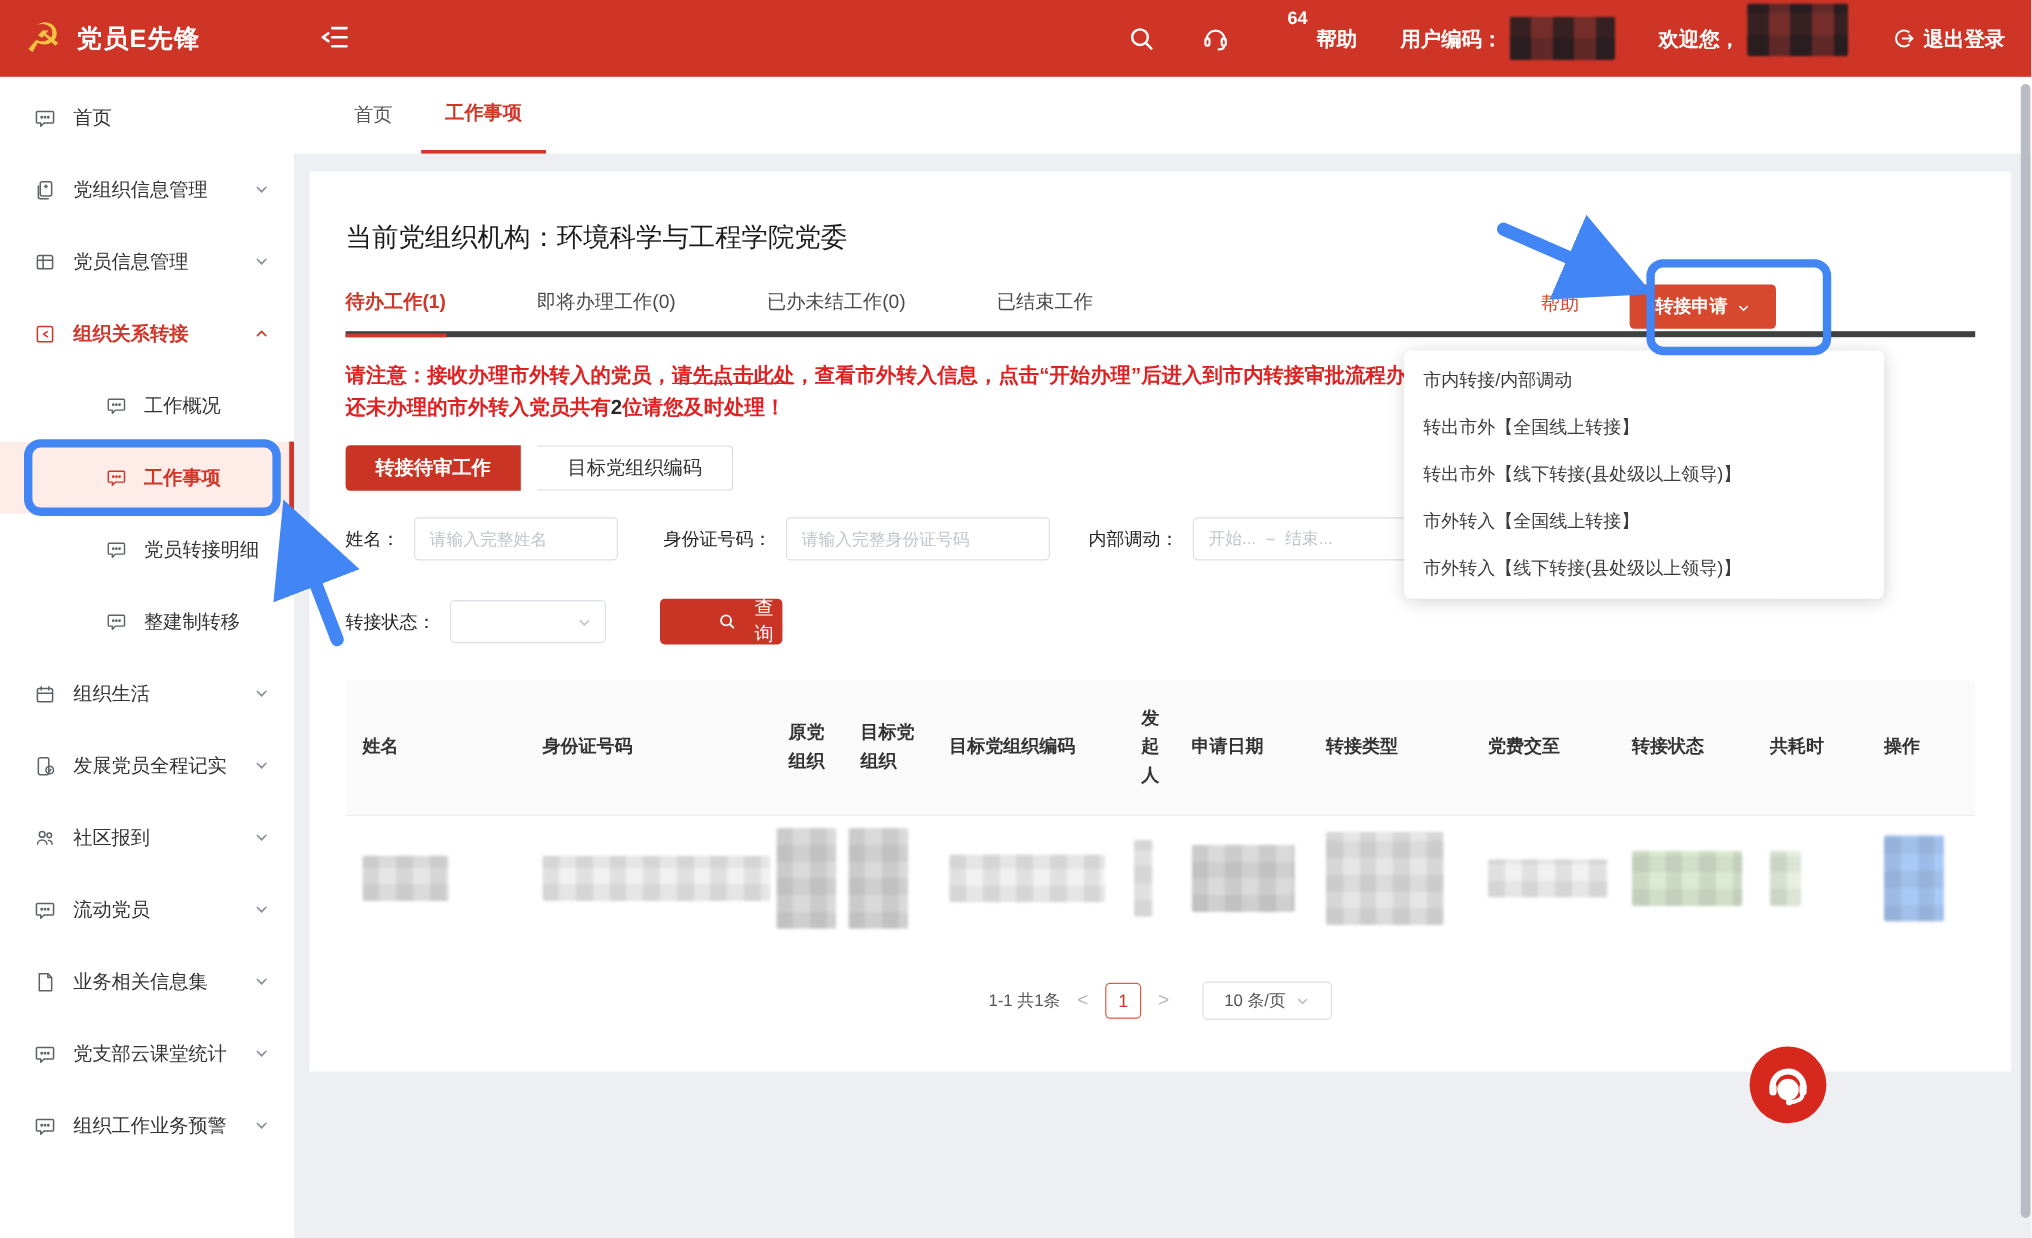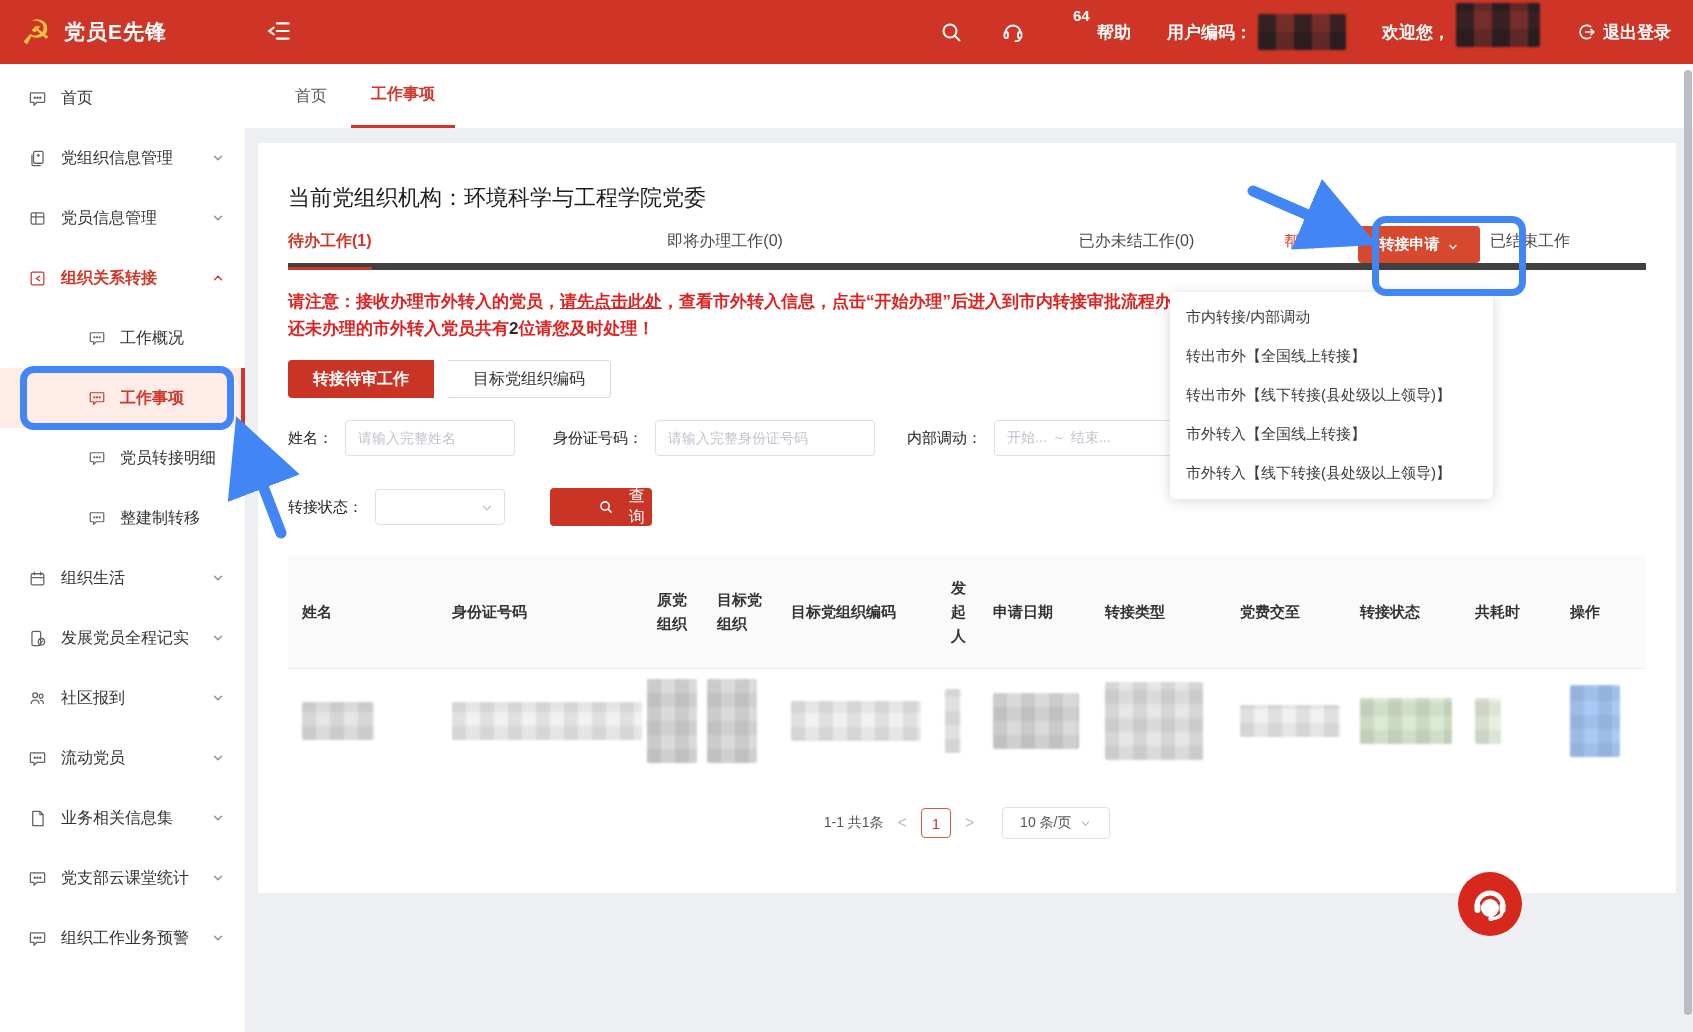--- a/index.html
+++ b/index.html
@@ -43,21 +43,21 @@
   .crumbbar { position:absolute; left:245px; top:64px; width:1448px; height:64px; background:#fff; z-index:5; }
   .crumb-tab { position:absolute; top:0; height:64px; display:flex; align-items:center; font-size:16px; color:#555; cursor:pointer; padding:0 20px; }
   .crumb-tab.t-home { left:30px; }
   .crumb-tab.t-cur { left:106px; color:#d0372a; font-weight:bold; border-bottom:3px solid #d0372a; }
 
   
   .card { position:absolute; left:258px; top:143px; width:1418px; height:750px; background:#fff; z-index:6; }
   .card-inner { padding:0 30px; position:relative; }
   .org-title { margin-top:40px; font-size:22px; font-weight:normal; color:#1c1c1c; }
 
-  .worktabs { position:relative; margin-top:13px; height:44px; border-bottom:7px solid #404040; display:flex;justify-content:space-between; }
+  .worktabs { position:relative; margin-top:24px; height:44px; border-bottom:5px solid #404040; display:flex; }
   .wtab { height:44px; display:flex; align-items:flex-start; font-size:16px; color:#4a4a4a; margin-right:76px; cursor:pointer; padding-top:5px; }
   .wtab.active { color:#d0372a; font-weight:bold; border-bottom:3px solid #d0372a; height:44px; }
   .help-link { position:absolute; right:330px; top:6px; font-size:16px; color:#d6492f; cursor:pointer; }
   .transfer-btn { position:absolute; right:166px; top:0px; width:122px; height:37px; background:#d6492f; color:#fff; font-size:15px; font-weight:bold; border:none; border-radius:4px; display:flex; align-items:center; justify-content:center; cursor:pointer; }
   .transfer-btn .chev { width:12px; height:12px; margin-left:7px; color:#fff; }
 
   .notice { margin-top:18px; width:1030px; font-size:17px; font-weight:bold; color:#e02121; line-height:1.6; }
   .notice .nlink { text-decoration:underline; cursor:pointer; color:#e02121; }
   .notice .nnum { color:#2b2b2b; }
 
@@ -100,21 +100,21 @@
 
   
   .pager { margin-top:34px; width:1358px; display:flex; justify-content:center; align-items:center; }
   .pg-total { font-size:14px; color:#555; }
   .pg-arrow { font-size:16px; color:#b8b8b8; margin:0 14px; cursor:pointer; }
   .pg-page { width:30px; height:30px; border:1px solid #df5a43; border-radius:4px; color:#d0372a; font-size:15px; display:flex; align-items:center; justify-content:center; cursor:pointer; }
   .pg-size { margin-left:14px; width:108px; height:32px; border:1px solid #dcdfe6; border-radius:4px; display:flex; align-items:center; justify-content:center; font-size:14px; color:#555; cursor:pointer; background:#fff; }
   .pg-size .chev { width:13px; height:13px; margin-left:8px; color:#b8b8b8; }
 
   
-  .dropdown { position:absolute; left:1170px; top:292px; width:323px; background:#fff; border-radius:6px; box-shadow:0 2px 14px rgba(0,0,0,.16); padding:6px 0; z-index:40; }
+  .dropdown { position:absolute; left:1170px; top:292px; width:400px; background:#fff; border-radius:6px; box-shadow:0 2px 14px rgba(0,0,0,.16); padding:6px 0; z-index:40; }
   .dd-item { height:39px; display:flex; align-items:center; padding-left:16px; font-size:15px; color:#3c3c3c; cursor:pointer; white-space:nowrap; }
 
   
   .anno-box { position:absolute; border:7px solid #4285f4; border-radius:14px; z-index:50; pointer-events:none; }
   .anno-box.b1 { left:20px; top:366px; width:214px; height:64px; }
   .anno-box.b2 { left:1372px; top:216px; width:154px; height:80px; }
   .anno-svg { position:absolute; left:0; top:0; width:1693px; height:1032px; z-index:50; pointer-events:none; }
 
   
   .fab { position:absolute; left:1458px; top:872px; width:64px; height:64px; border-radius:50%; background:#d7281e; z-index:45; display:flex; align-items:center; justify-content:center; cursor:pointer; }

